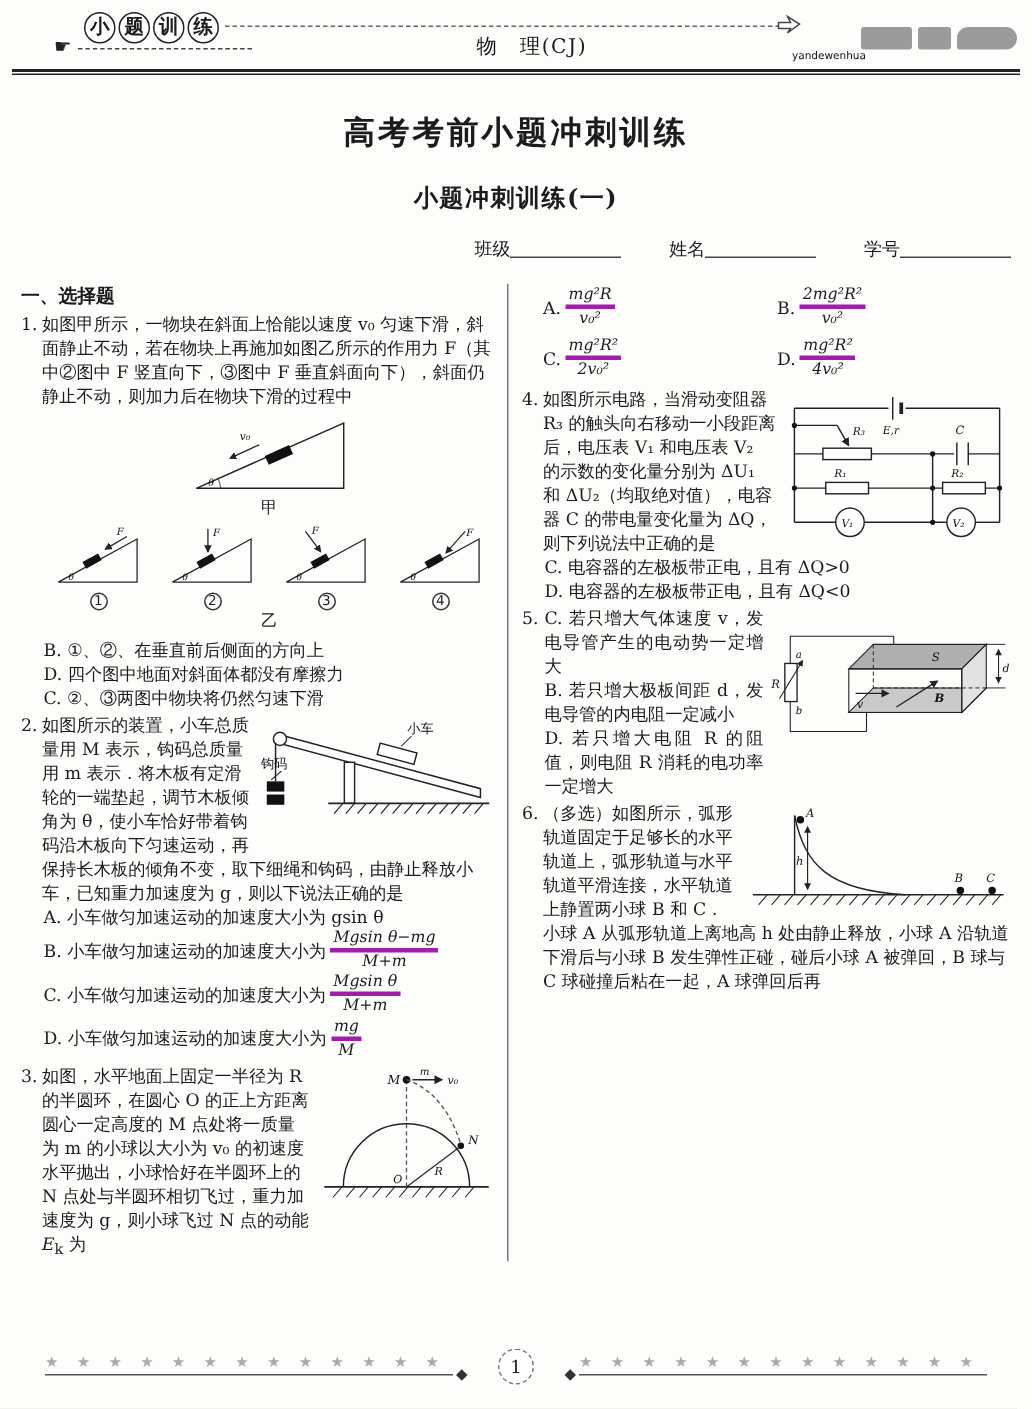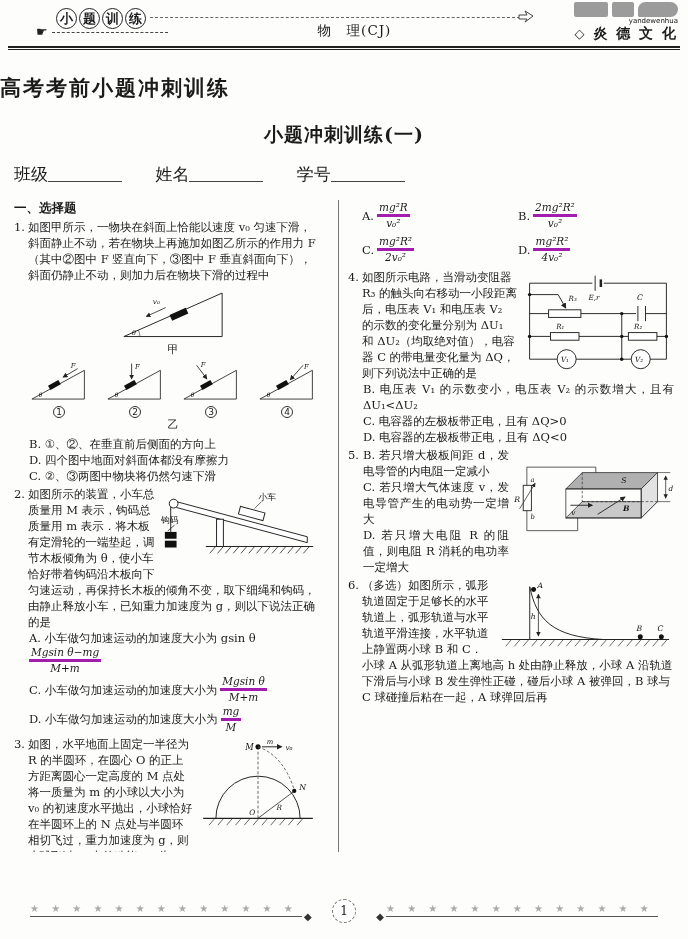--- a/index.html
+++ b/index.html
@@ -15,41 +15,41 @@
   .logo-char { width:21px; height:21px; border:1.3px solid #222; border-radius:50%;
     font-size:13px; font-weight:bold; text-align:center; line-height:20px; background:#fff;
     font-family:"DejaVu Sans","Liberation Sans",sans-serif; }
   .hand-glyph { position:absolute; left:36px; top:24px; font-size:13px; color:#222;
     font-family:"DejaVu Sans",sans-serif; }
   .logo-underline { position:absolute; left:52px; top:32px; width:116px; border-top:1.5px dashed #444; }
   .dash-arrow { position:absolute; left:150px; top:17px; width:370px; border-top:1.3px dashed #666; }
   .dash-arrow-head { position:absolute; left:518px; top:10px; }
   .header-subject { position:absolute; left:0; right:0; top:22px; text-align:center;
     font-size:13.5px; letter-spacing:1px;padding-left:21px; }
-  .brand { position:absolute; right:10px; top:2px; width:150px; text-align:right; }
+  .brand { position:absolute; right:10px; top:18px; width:150px; text-align:left; }
   .brand-blocks { display:flex; justify-content:flex-end; gap:4px; }
   .brand-blocks span { display:inline-block; background:#9b9b9b; }
   .bb1 { width:34px; height:15px; border-radius:2px; }
   .bb2 { width:22px; height:15px; border-radius:2px; }
   .bb3 { width:40px; height:15px; border-radius:8px 8px 8px 2px; }
   .brand-small { font-size:7px; color:#111; line-height:8px;
     font-family:"DejaVu Sans","Liberation Sans",sans-serif; }
   .brand-name { font-size:14px; font-weight:bold; letter-spacing:2px; }
   .brand-diamond { font-size:13px; font-weight:normal; }
   .double-rule { margin:0 8px; height:4px; border-top:2px solid #222; border-bottom:1.2px solid #222; }
   
-  .title-main { margin-top:24px; font-size:21px; font-weight:bold; letter-spacing:2px; }
+  .title-main { text-align:center; margin-top:24px; font-size:21px; font-weight:bold; letter-spacing:2px; }
   .title-subject { text-align:center; margin-top:16px; font-size:27px; font-weight:bold; white-space:pre; }
-  .title-sub { text-align:center; margin-top:20px; font-size:19px; font-weight:bold; letter-spacing:1px; }
-  .fields { text-align:left; margin-top:15px; font-size:17px; }
+  .title-sub { text-align:center; margin-top:20px; font-size:16px; font-weight:bold; letter-spacing:1px; }
+  .fields { text-align:right; margin-top:15px; font-size:12px; }
   .fields .fld { margin:0 14px; }
   .blank { display:inline-block; width:74px; border-bottom:1px solid #444; height:12px; vertical-align:-2px; }
   
   .main { display:flex; padding:0 14px; margin-top:14px; height:652px; overflow:hidden; }
-  .col-left { width:325px; padding-right:20px; border-right:1px solid #777; }
+  .col-left { width:325px; padding-right:7px; border-right:1px solid #777; }
   .col-right { flex:1; padding-left:9px; }
   .sec-head { font-size:12.5px; font-weight:bold; margin-bottom:2px; }
   .question { position:relative; padding-left:14px; font-size:11.5px; line-height:16px; margin-bottom:2px; }
   .qnum { position:absolute; left:0; top:0; }
   .qtext { text-align:justify; }
   .opt { padding-left:1px; text-align:justify; }
   .opt-frac { display:flex; align-items:center; gap:3px; min-height:24px; }
   .frac { display:inline-flex; flex-direction:column; align-items:center;
     font-style:italic; font-size:10.5px; line-height:1.25; }
   .frac .fnum { border-bottom:3px solid #a21caf; padding:0 2px; }
@@ -103,21 +103,20 @@
         </svg>
     </div>
     <div class="header-subject">物　理(CJ)</div>
     <div class="brand">
       <div class="brand-blocks">
           <span class="bb1"></span>
           <span class="bb2"></span>
           <span class="bb3"></span>
         </div>
       <div class="brand-small">yandewenhua</div>
-      <div class="brand-name"><span class="brand-diamond">◇</span> <span>炎 德 文 化</span></div>
     </div>
   </div>
   <div class="double-rule"></div>
 
   <div class="title-main">高考考前小题冲刺训练</div>
   <div class="title-sub">小题冲刺训练(一)</div>
   <div class="fields">
     <span class="fld"><span>班级</span><span class="blank"></span></span>
     <span class="fld"><span>姓名</span><span class="blank"></span></span>
     <span class="fld"><span>学号</span><span class="blank"></span></span>
@@ -233,20 +232,21 @@
             <text x="100" y="12" font-size="9">小车</text>
             <line x1="103" y1="14" x2="96" y2="21" stroke="#222" stroke-width="0.7"></line>
             <rect x="57" y="32" width="7" height="28" fill="#fff" stroke="#222"></rect>
             <line x1="46" y1="60" x2="156" y2="60" stroke="#222" stroke-width="1.2"></line>
             <path d="M50,67 L56,60 M58,67 L64,60 M66,67 L72,60 M74,67 L80,60 M82,67 L88,60 M90,67 L96,60 M98,67 L104,60 M106,67 L112,60 M114,67 L120,60 M122,67 L128,60 M130,67 L136,60 M138,67 L144,60 M146,67 L152,60" stroke="#222" stroke-width="0.8"></path>
           </svg>
         </span>
         <span class="qtext">如图所示的装置，小车总质量用 M 表示，钩码总质量用 m 表示．将木板有定滑轮的一端垫起，调节木板倾角为 θ，使小车恰好带着钩码沿木板向下匀速运动，再保持长木板的倾角不变，取下细绳和钩码，由静止释放小车，已知重力加速度为 g，则以下说法正确的是</span>
         <div class="opt">A. 小车做匀加速运动的加速度大小为 gsin θ</div>
         <div class="opt opt-frac">
+          <span>B. 小车做匀加速运动的加速度大小为</span>
           <span class="frac">
               <span class="fnum">Mgsin θ−mg</span>
               <span class="fden">M+m</span>
             </span>
         </div>
         <div class="opt opt-frac">
           <span>C. 小车做匀加速运动的加速度大小为</span>
           <span class="frac">
               <span class="fnum">Mgsin θ</span>
               <span class="fden">M+m</span>
@@ -367,21 +367,20 @@
             <line x1="135" y1="92" x2="152" y2="92" stroke="#222"></line>
             <circle cx="8" cy="24" r="1.8" fill="#111"></circle>
               <circle cx="8" cy="68" r="1.8" fill="#111"></circle>
               <circle cx="105" cy="44" r="1.8" fill="#111"></circle>
               <circle cx="105" cy="68" r="1.8" fill="#111"></circle>
               <circle cx="105" cy="92" r="1.8" fill="#111"></circle>
               <circle cx="152" cy="68" r="1.8" fill="#111"></circle>
           </svg>
         </span>
         <span class="qtext">如图所示电路，当滑动变阻器 R₃ 的触头向右移动一小段距离后，电压表 V₁ 和电压表 V₂ 的示数的变化量分别为 ΔU₁ 和 ΔU₂（均取绝对值），电容器 C 的带电量变化量为 ΔQ，则下列说法中正确的是</span>
-        <div class="opt">B. 电压表 V₁ 的示数变小，电压表 V₂ 的示数增大，且有 ΔU₁&lt;ΔU₂</div>
         <div class="opt">C. 电容器的左极板带正电，且有 ΔQ&gt;0</div>
         <div class="opt">D. 电容器的左极板带正电，且有 ΔQ&lt;0</div>
       </div>
 
       <div class="question">
         <span class="qnum">5.</span>
         <span class="fig-float">
           <svg width="160" height="98" viewBox="0 0 176 108">
             <defs>
                 <marker id="m8" markerWidth="7" markerHeight="7" refX="5" refY="3" orient="auto">
@@ -407,22 +406,22 @@
             <text x="170" y="46" font-size="8" class="it">d</text>
             <rect x="10" y="40" width="9" height="28" fill="#fff" stroke="#222"></rect>
             <line x1="6" y1="66" x2="23" y2="38" stroke="#222" stroke-width="0.8" marker-end="url(#m8)"></line>
             <text x="0" y="58" font-size="8.5" class="it">R</text>
             <text x="18" y="36" font-size="7.5" class="it">a</text>
             <text x="18" y="77" font-size="7.5" class="it">b</text>
             <path d="M14,40 L14,20 L90,20 L90,26" fill="none" stroke="#222" stroke-width="0.8"></path>
             <path d="M14,68 L14,90 L70,90 L70,76" fill="none" stroke="#222" stroke-width="0.8"></path>
           </svg>
         </span>
+        <div class="opt">C. 若只增大气体速度 v，发电导管产生的电动势一定增大</div>
         <div class="opt">B. 若只增大极板间距 d，发电导管的内电阻一定减小</div>
-        <div class="opt">C. 若只增大气体速度 v，发电导管产生的电动势一定增大</div>
         <div class="opt">D. 若只增大电阻 R 的阻值，则电阻 R 消耗的电功率一定增大</div>
       </div>
 
       <div class="question">
         <span class="qnum">6.</span>
         <span class="fig-float">
           <svg width="178" height="74" viewBox="0 0 185 77">
             <defs>
                 <marker id="ma" markerWidth="7" markerHeight="7" refX="5" refY="3" orient="auto">
                   <path d="M0,0L6,3L0,6z" fill="#222"></path>

